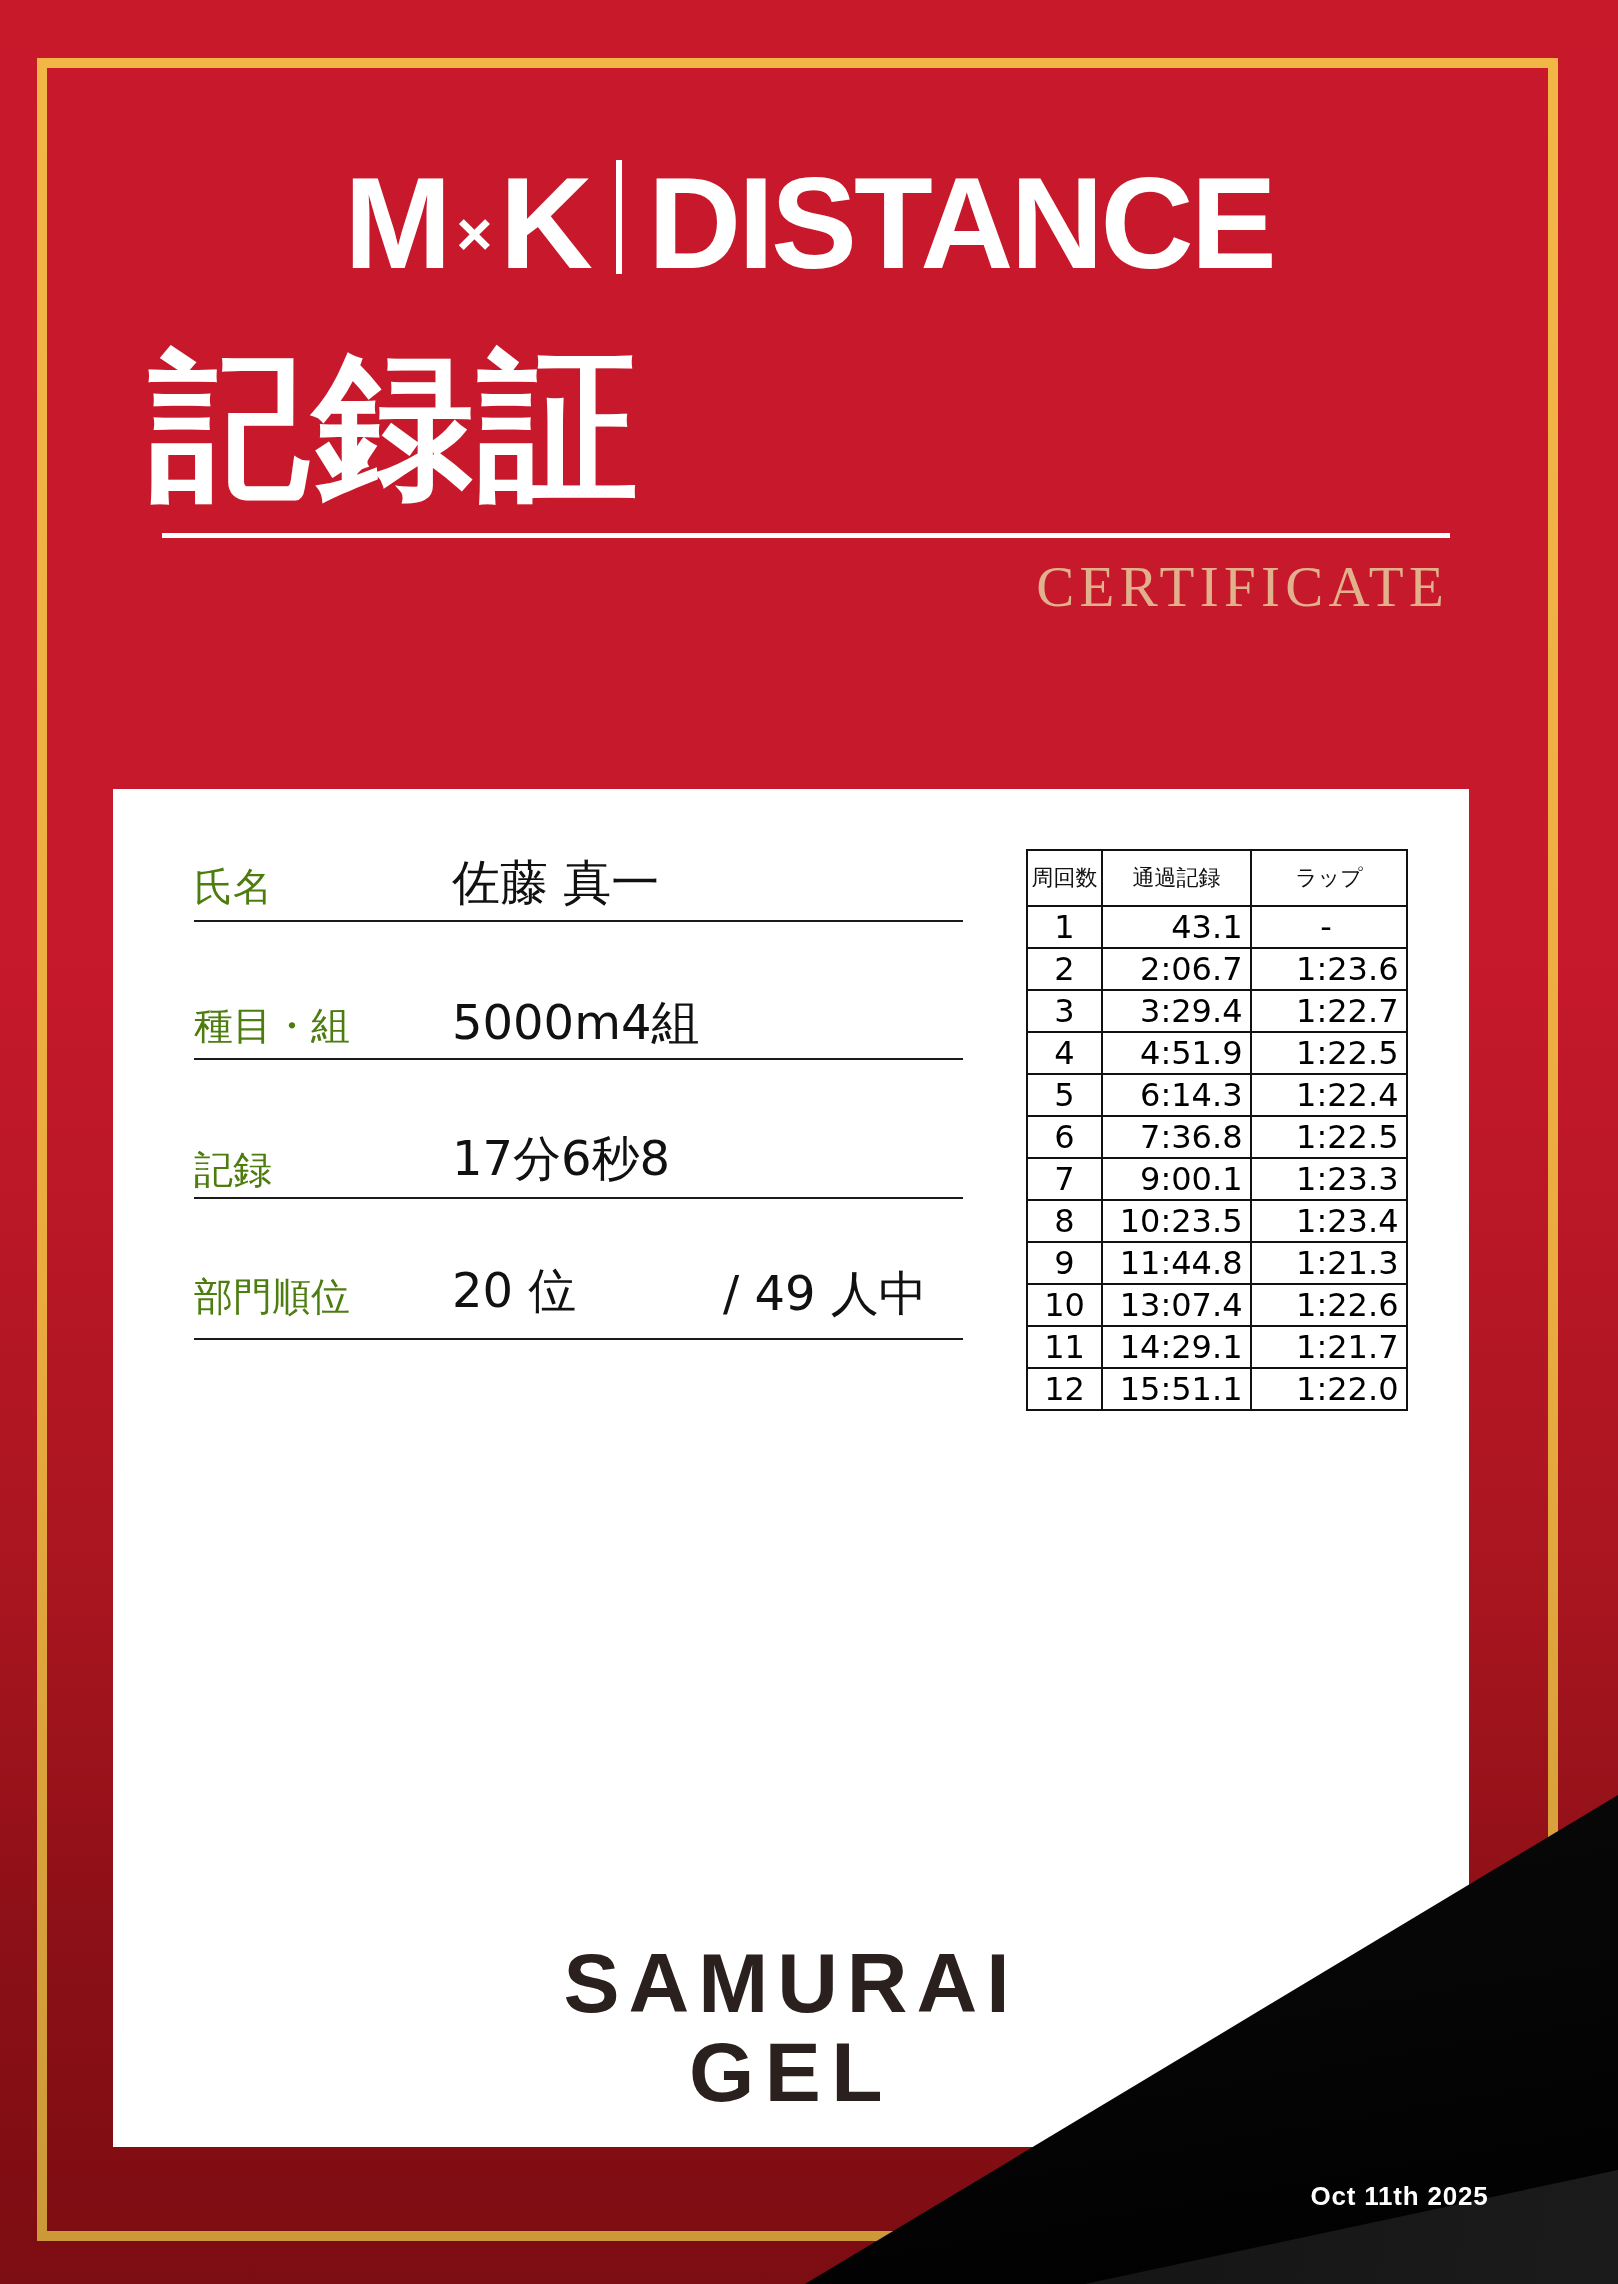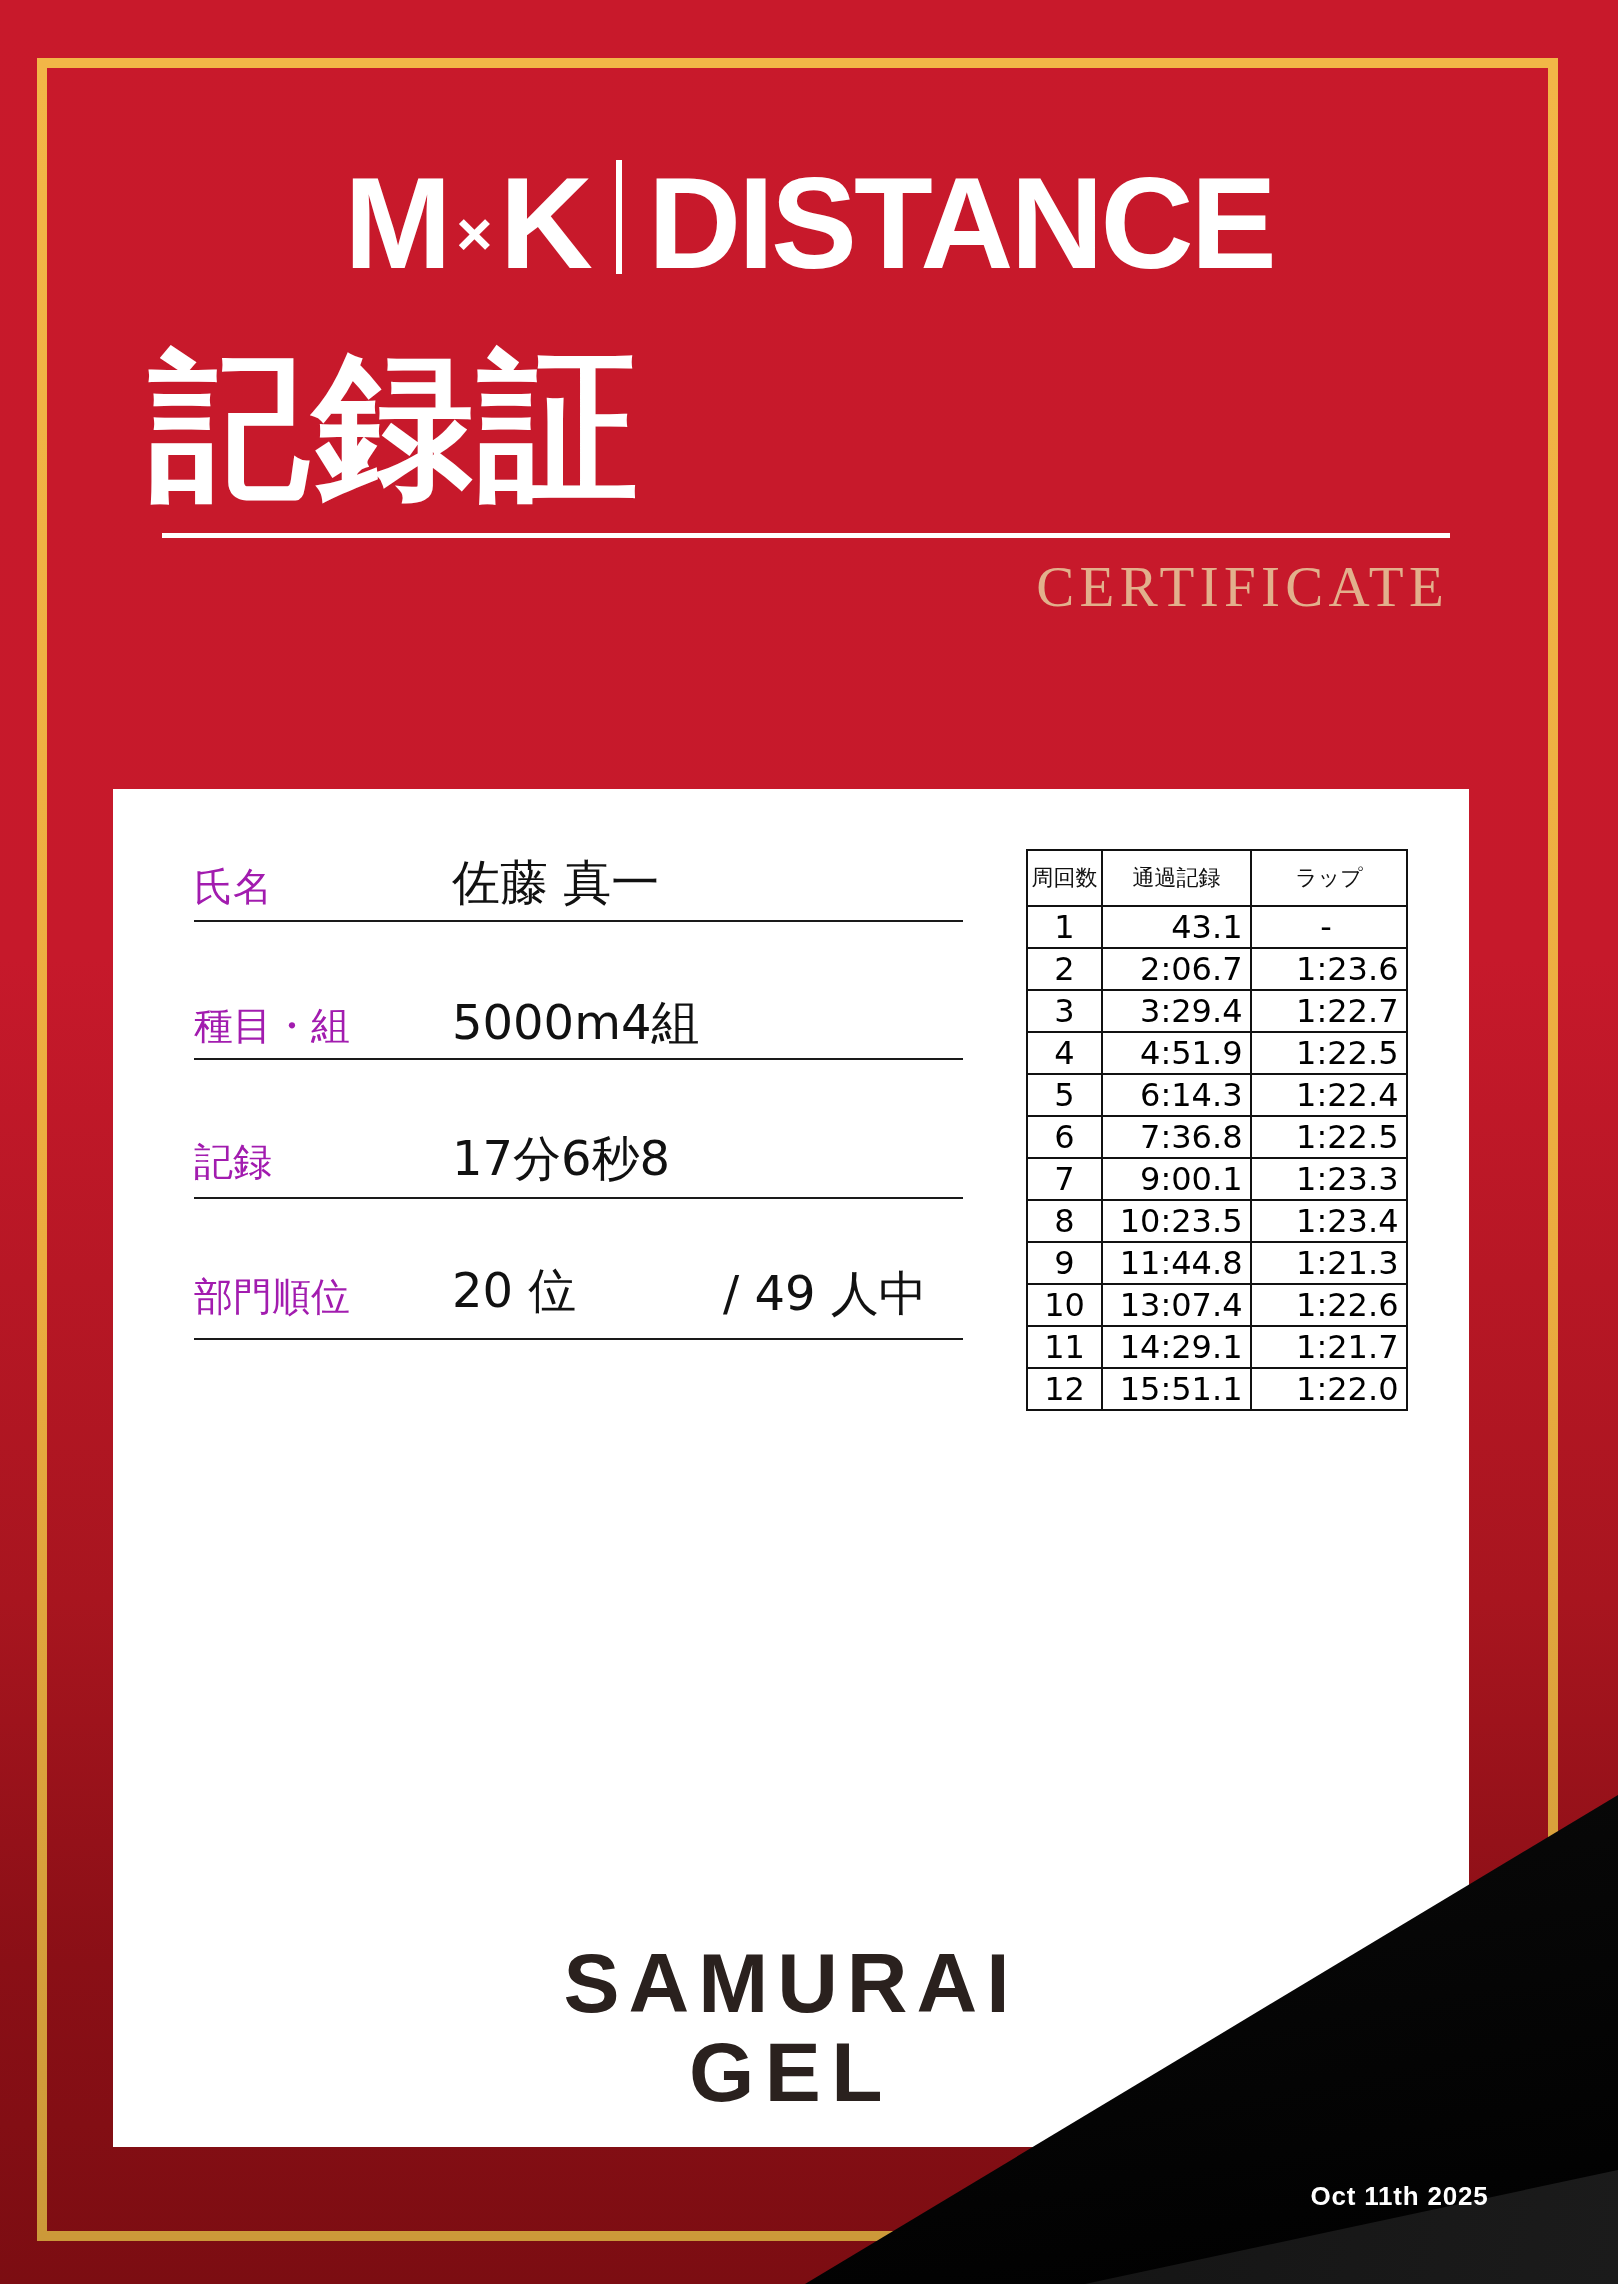--- a/index.html
+++ b/index.html
@@ -38,21 +38,21 @@
   .title-en{
     position:absolute;left:0;top:554px;width:1449px;
     text-align:right;color:#E2B08C;font-size:57px;letter-spacing:5.3px;
     font-family:"Liberation Serif","DejaVu Serif",serif;
   }
   .card{
     position:absolute;left:113px;top:789px;width:1356px;height:1358px;
     background:#FFFFFF;color:#111111;
   }
   .field-label{
-    position:absolute;left:81px;color:#a21caf;
+    position:absolute;left:81px;color:#4d7c0f;
     font-size:39px;line-height:45px;white-space:nowrap;text-align:center;
   }
   .field-value{
     position:absolute;left:339px;color:#111;
     font-size:48px;line-height:57px;white-space:nowrap;
   }
   .field-value-suffix{
     position:absolute;left:610px;color:#111;
     font-size:48px;line-height:57px;white-space:nowrap;
   }
@@ -118,21 +118,21 @@
 <div class="card">
 
   <div class="field-label" style="top:75px">氏名</div>
   <div class="field-value" style="top:65px">佐藤 真一</div>
   <div class="field-underline" style="top:131px"></div>
 
   <div class="field-label" style="top:214px">種目・組</div>
   <div class="field-value" style="top:205px">5000m4組</div>
   <div class="field-underline" style="top:269px"></div>
 
-  <div class="field-label" style="top:350px">記録</div>
+  <div class="field-label" style="top:358px">記録</div>
   <div class="field-value" style="top:341px">17分6秒8</div>
   <div class="field-underline" style="top:408px"></div>
 
   <div class="field-label" style="top:485px">部門順位</div>
   <div class="field-value" style="top:473px">20 位</div>
   <div class="field-value-suffix" style="top:476px">/ 49 人中</div>
   <div class="field-underline" style="top:549px"></div>
 
   <table class="lap-table">
     <colgroup>

